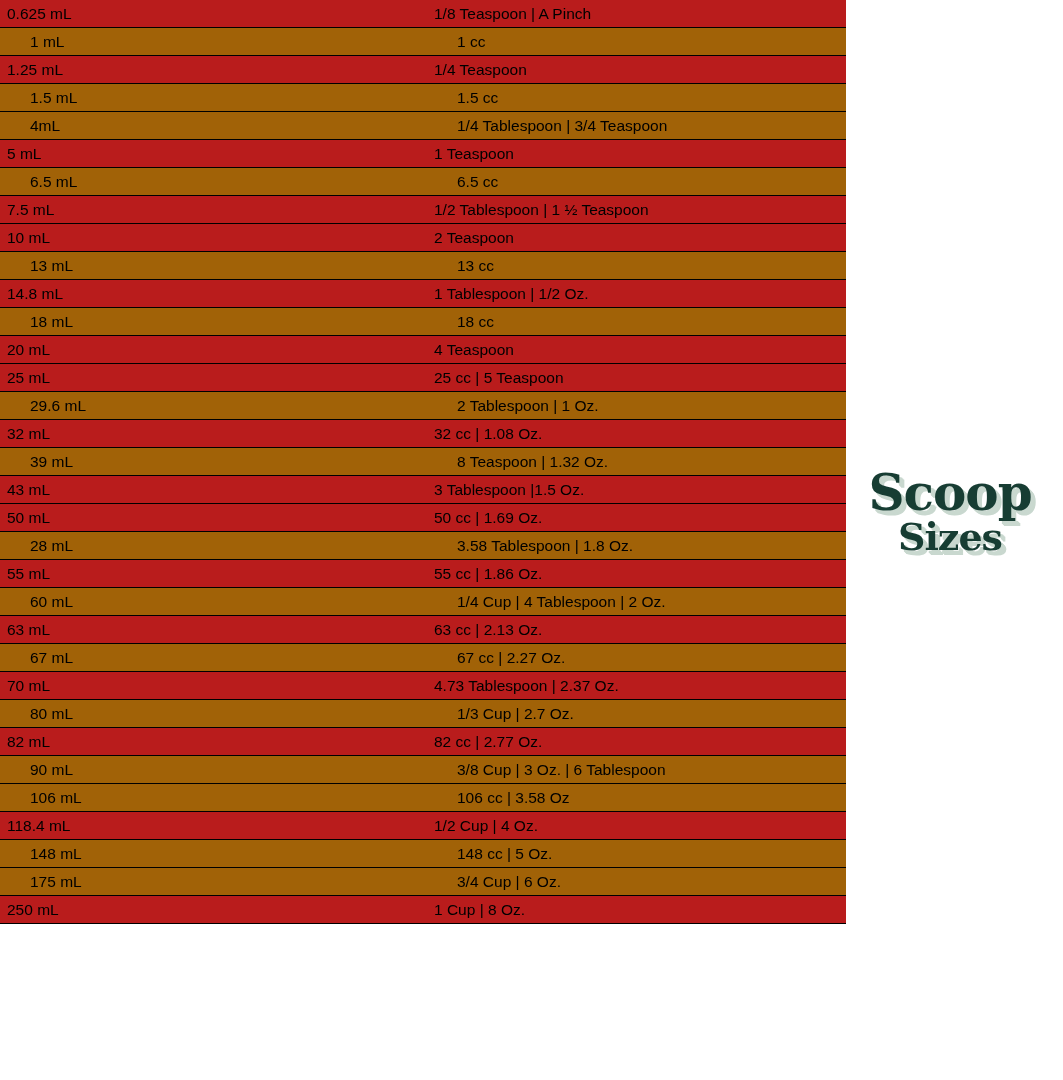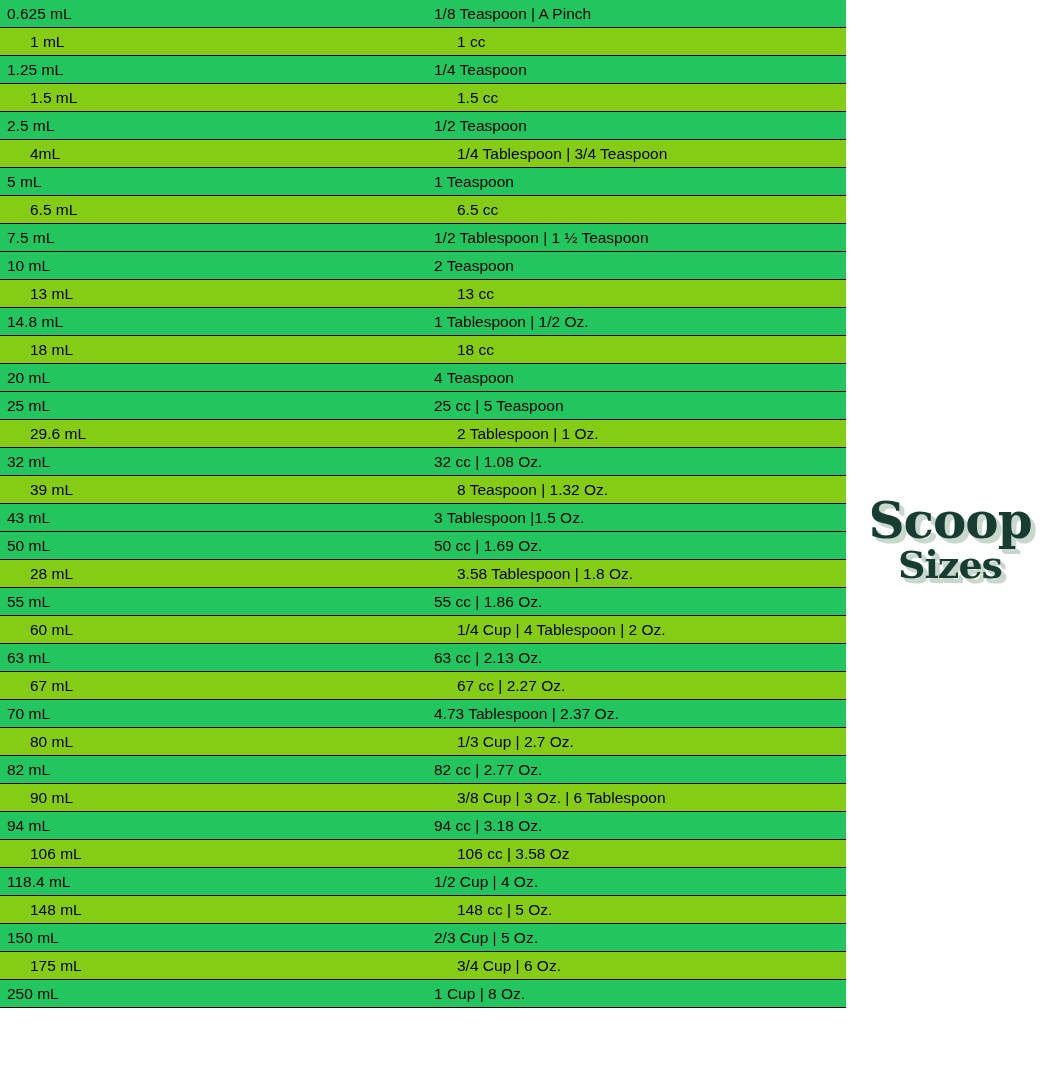--- a/index.html
+++ b/index.html
@@ -27,31 +27,30 @@
     padding: 0 0 0 7px;
     font-size: 15.5px;
     color: #000000;
     vertical-align: middle;
     border-bottom: 1px solid #000000;
     white-space: nowrap;
     overflow: hidden;
   }
   #conversion-table td.col-ml { width: 420px; }
   #conversion-table td.col-eq { width: 412px; margin-left: 40px; }
-  #conversion-table tr.shade td { background: #22c55e; }
-  #conversion-table tr.plain td { background: #84cc16; padding-left: 30px; }
+  #conversion-table tr.shade td { background: #b91c1c; }
+  #conversion-table tr.plain td { background: #a16207; padding-left: 30px; }
 
   .logo {
     position: absolute;
     left: 850px;
     top: 470px;
     width: 200px;
     height: 140px;
     text-align: center;
-    margin-top: 28px;
   }
   .logo-line {
     font-family: "DejaVu Serif", serif;
     font-weight: bold;
     color: #173d33;
     letter-spacing: -1px;
     line-height: 0.92;
     text-shadow:
       3px 3px 0 #c9d8cf,
       4px 4px 0 #c9d8cf,
@@ -74,24 +73,20 @@
         <td class="col-eq">1 cc</td>
       </tr>
       <tr class="shade">
         <td class="col-ml">1.25 mL</td>
         <td class="col-eq">1/4 Teaspoon</td>
       </tr>
       <tr class="plain">
         <td class="col-ml">1.5 mL</td>
         <td class="col-eq">1.5 cc</td>
       </tr>
-      <tr class="shade">
-        <td class="col-ml">2.5 mL</td>
-        <td class="col-eq">1/2 Teaspoon</td>
-      </tr>
       <tr class="plain">
         <td class="col-ml">4mL</td>
         <td class="col-eq">1/4 Tablespoon | 3/4 Teaspoon</td>
       </tr>
       <tr class="shade">
         <td class="col-ml">5 mL</td>
         <td class="col-eq">1 Teaspoon</td>
       </tr>
       <tr class="plain">
         <td class="col-ml">6.5 mL</td>
@@ -174,39 +169,31 @@
         <td class="col-eq">1/3 Cup | 2.7 Oz.</td>
       </tr>
       <tr class="shade">
         <td class="col-ml">82 mL</td>
         <td class="col-eq">82 cc | 2.77 Oz.</td>
       </tr>
       <tr class="plain">
         <td class="col-ml">90 mL</td>
         <td class="col-eq">3/8 Cup | 3 Oz. | 6 Tablespoon</td>
       </tr>
-      <tr class="shade">
-        <td class="col-ml">94 mL</td>
-        <td class="col-eq">94 cc | 3.18 Oz.</td>
-      </tr>
       <tr class="plain">
         <td class="col-ml">106 mL</td>
         <td class="col-eq">106 cc | 3.58 Oz</td>
       </tr>
       <tr class="shade">
         <td class="col-ml">118.4 mL</td>
         <td class="col-eq">1/2 Cup | 4 Oz.</td>
       </tr>
       <tr class="plain">
         <td class="col-ml">148 mL</td>
         <td class="col-eq">148 cc | 5 Oz.</td>
-      </tr>
-      <tr class="shade">
-        <td class="col-ml">150 mL</td>
-        <td class="col-eq">2/3 Cup | 5 Oz.</td>
       </tr>
       <tr class="plain">
         <td class="col-ml">175 mL</td>
         <td class="col-eq">3/4 Cup | 6 Oz.</td>
       </tr>
       <tr class="shade">
         <td class="col-ml">250 mL</td>
         <td class="col-eq">1 Cup | 8 Oz.</td>
       </tr>
     </tbody>

